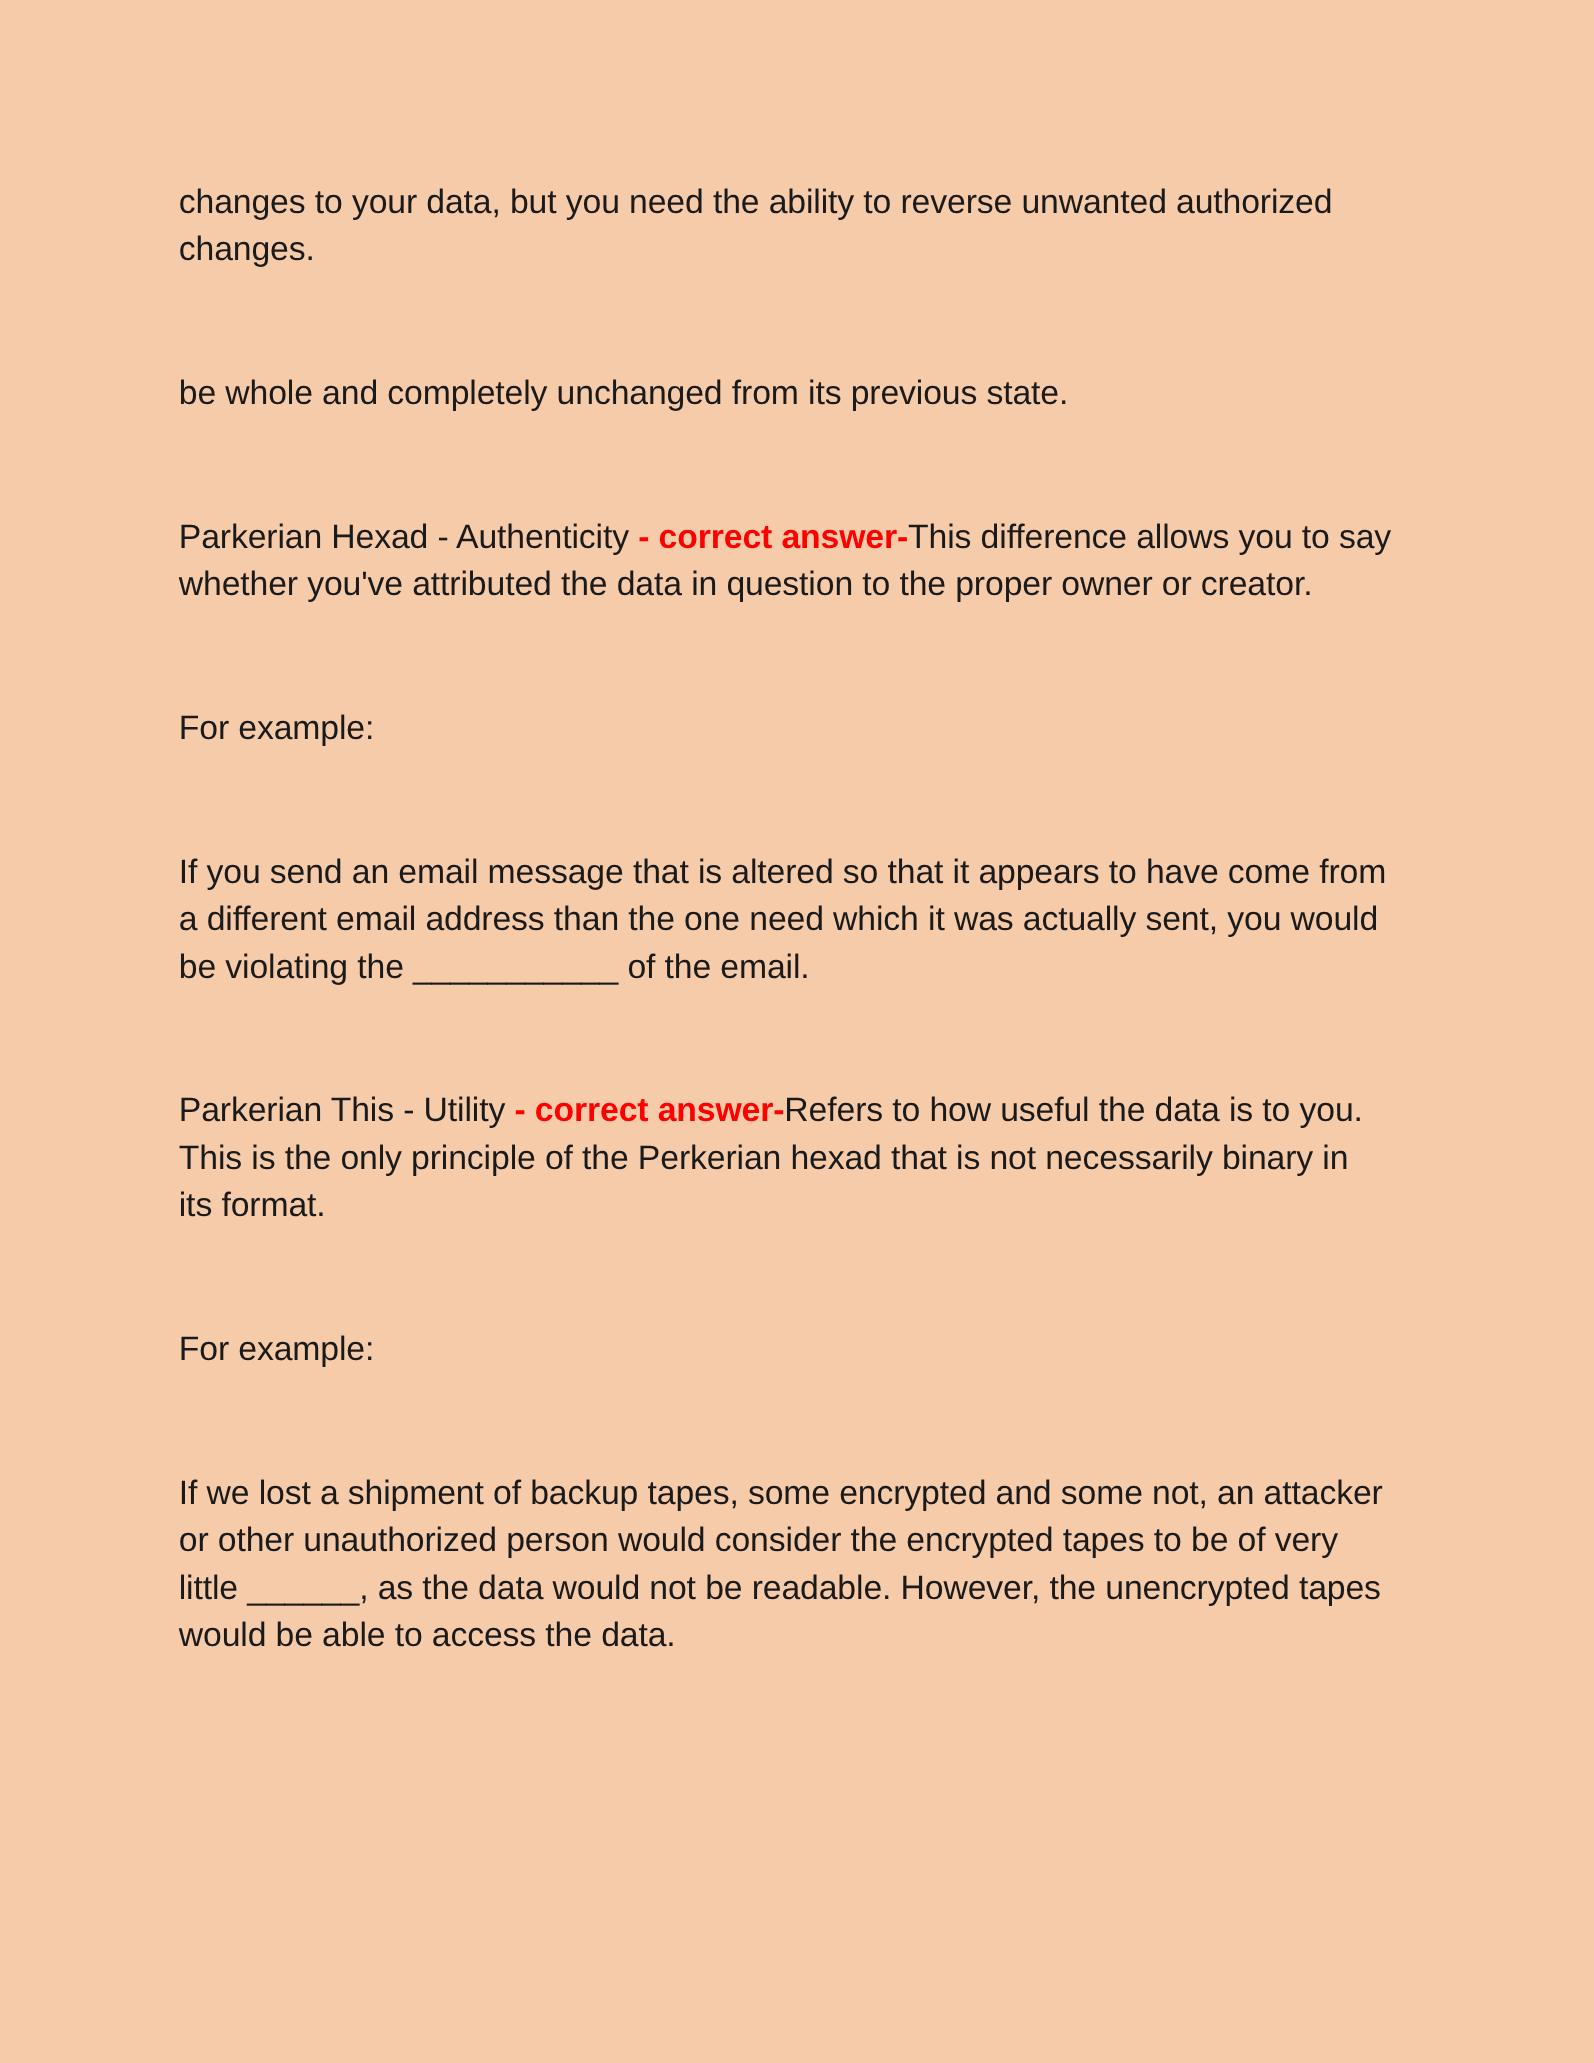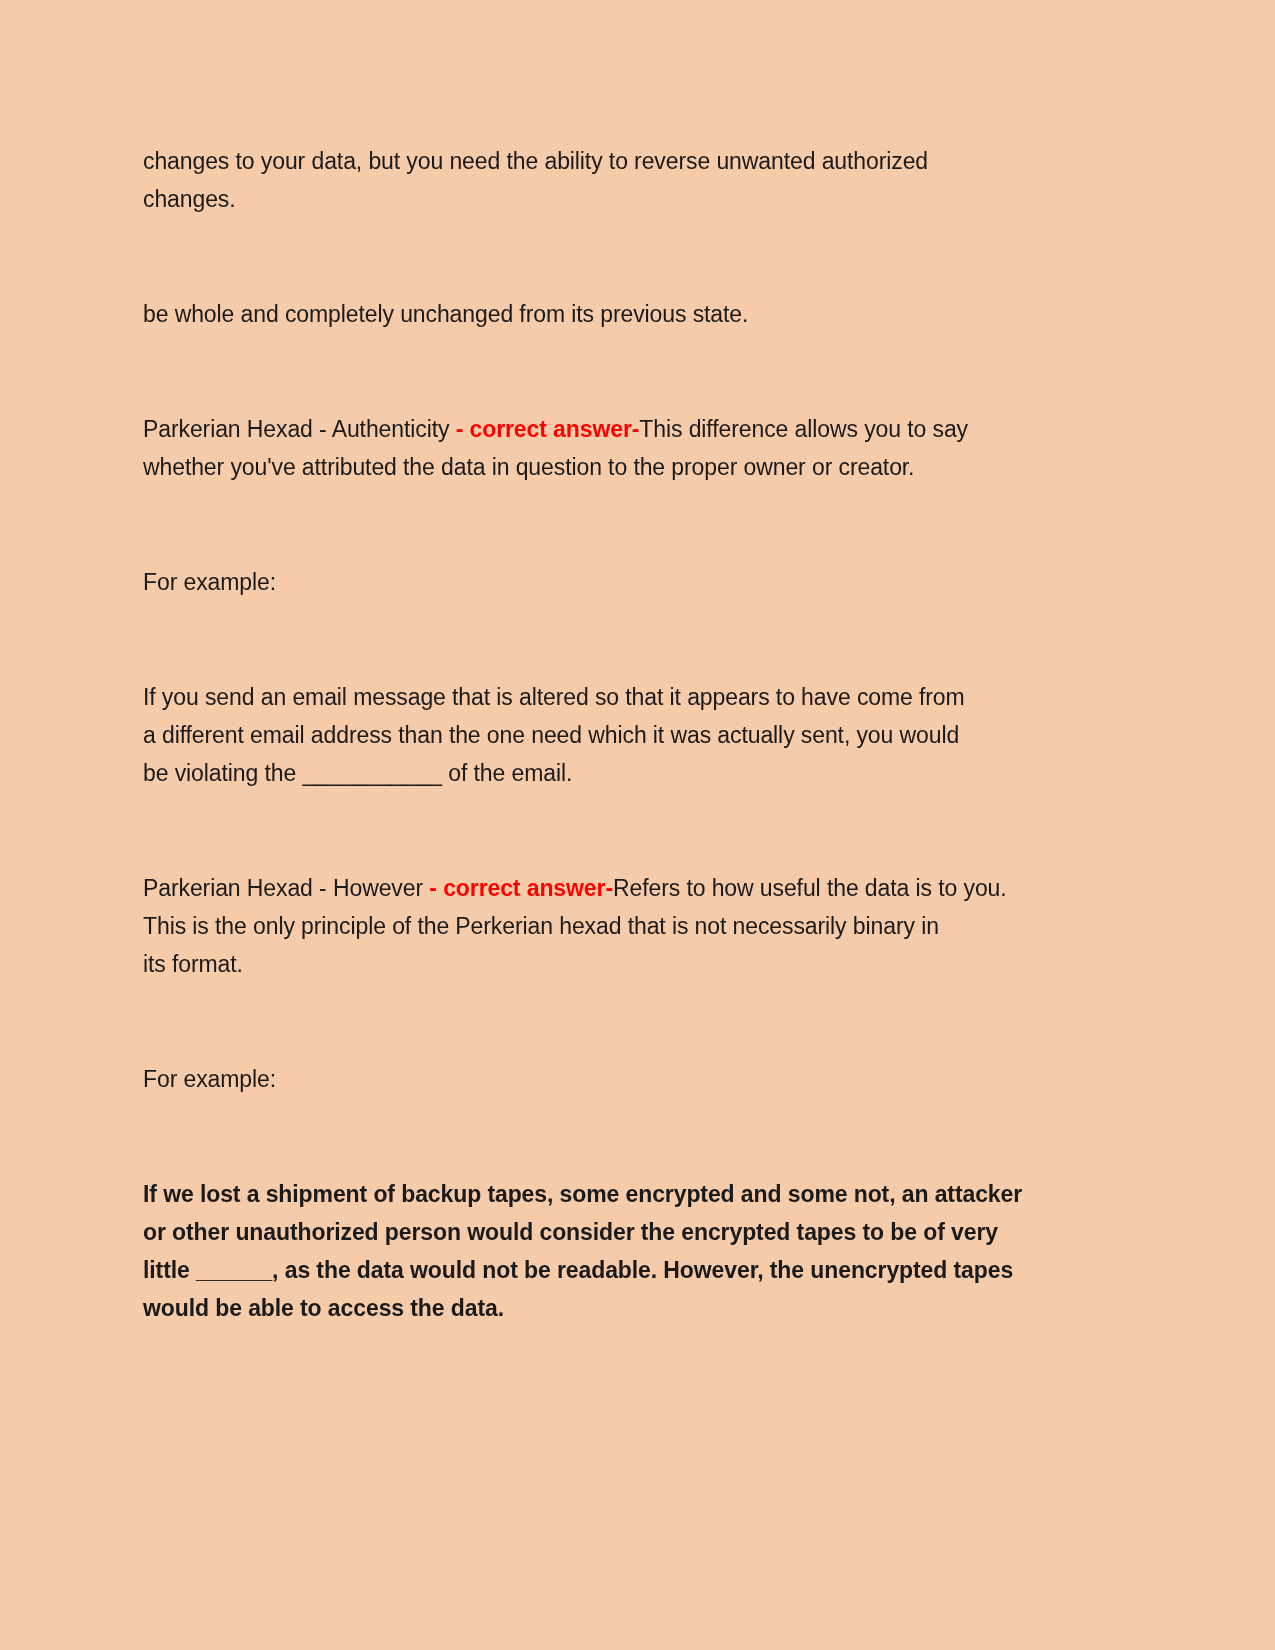--- a/index.html
+++ b/index.html
@@ -15,28 +15,27 @@
     font-family: "Liberation Sans", sans-serif;
   }
   .doc-body {
     position: absolute;
     top: 142px;
     left: 143px;
     width: 960px;
   }
   .para {
     margin: 0 0 77px 0;
-    font-size: 23px;
+    font-size: 27px;
     line-height: 38px;
     color: #1a1a1a;
     letter-spacing: -0.1px;
   }
   .para:last-child {
     margin-bottom: 0;
-    font-weight: bold;
   }
   .line {
     display: block;
     white-space: pre;
   }
   .seg {
     white-space: pre;
   }
   .answer-marker {
     font-weight: bold;
@@ -60,21 +59,21 @@
       </p>
       <p class="para">
         <span class="line"><span class="seg">For example:</span></span>
       </p>
       <p class="para">
         <span class="line"><span class="seg">If you send an email message that is altered so that it appears to have come from</span></span>
         <span class="line"><span class="seg">a different email address than the one need which it was actually sent, you would</span></span>
         <span class="line"><span class="seg">be violating the ___________ of the email.</span></span>
       </p>
       <p class="para">
-        <span class="line"><span class="seg">Parkerian Hexad - However </span><span class="seg answer-marker" style="color: rgb(255, 0, 0);">- correct answer-</span><span class="seg">Refers to how useful the data is to you.</span></span>
+        <span class="line"><span class="seg">Parkerian This - Utility </span><span class="seg answer-marker" style="color: rgb(255, 0, 0);">- correct answer-</span><span class="seg">Refers to how useful the data is to you.</span></span>
         <span class="line"><span class="seg">This is the only principle of the Perkerian hexad that is not necessarily binary in</span></span>
         <span class="line"><span class="seg">its format.</span></span>
       </p>
       <p class="para">
         <span class="line"><span class="seg">For example:</span></span>
       </p>
       <p class="para">
         <span class="line"><span class="seg">If we lost a shipment of backup tapes, some encrypted and some not, an attacker</span></span>
         <span class="line"><span class="seg">or other unauthorized person would consider the encrypted tapes to be of very</span></span>
         <span class="line"><span class="seg">little ______, as the data would not be readable. However, the unencrypted tapes</span></span>

